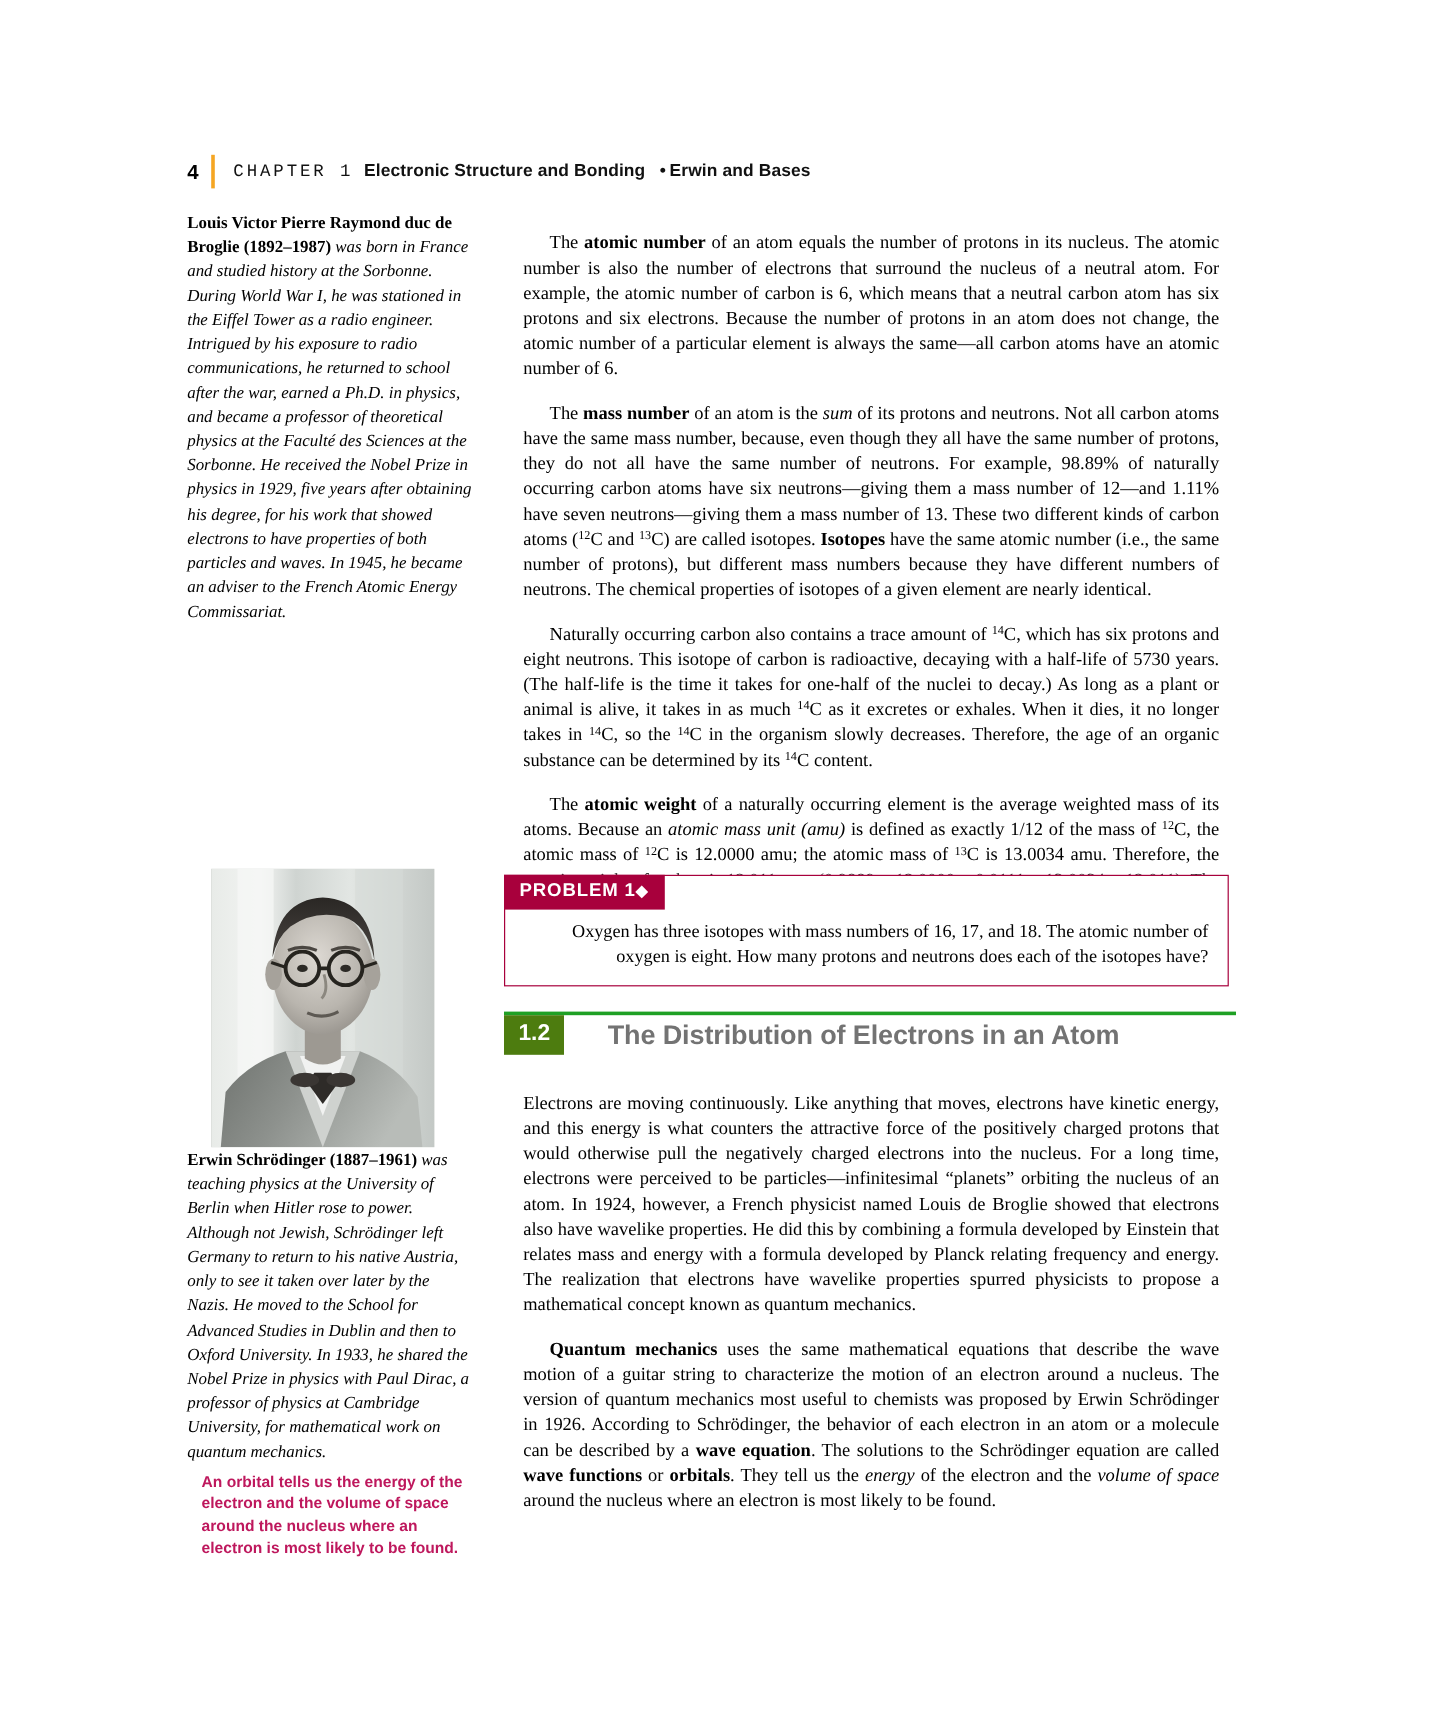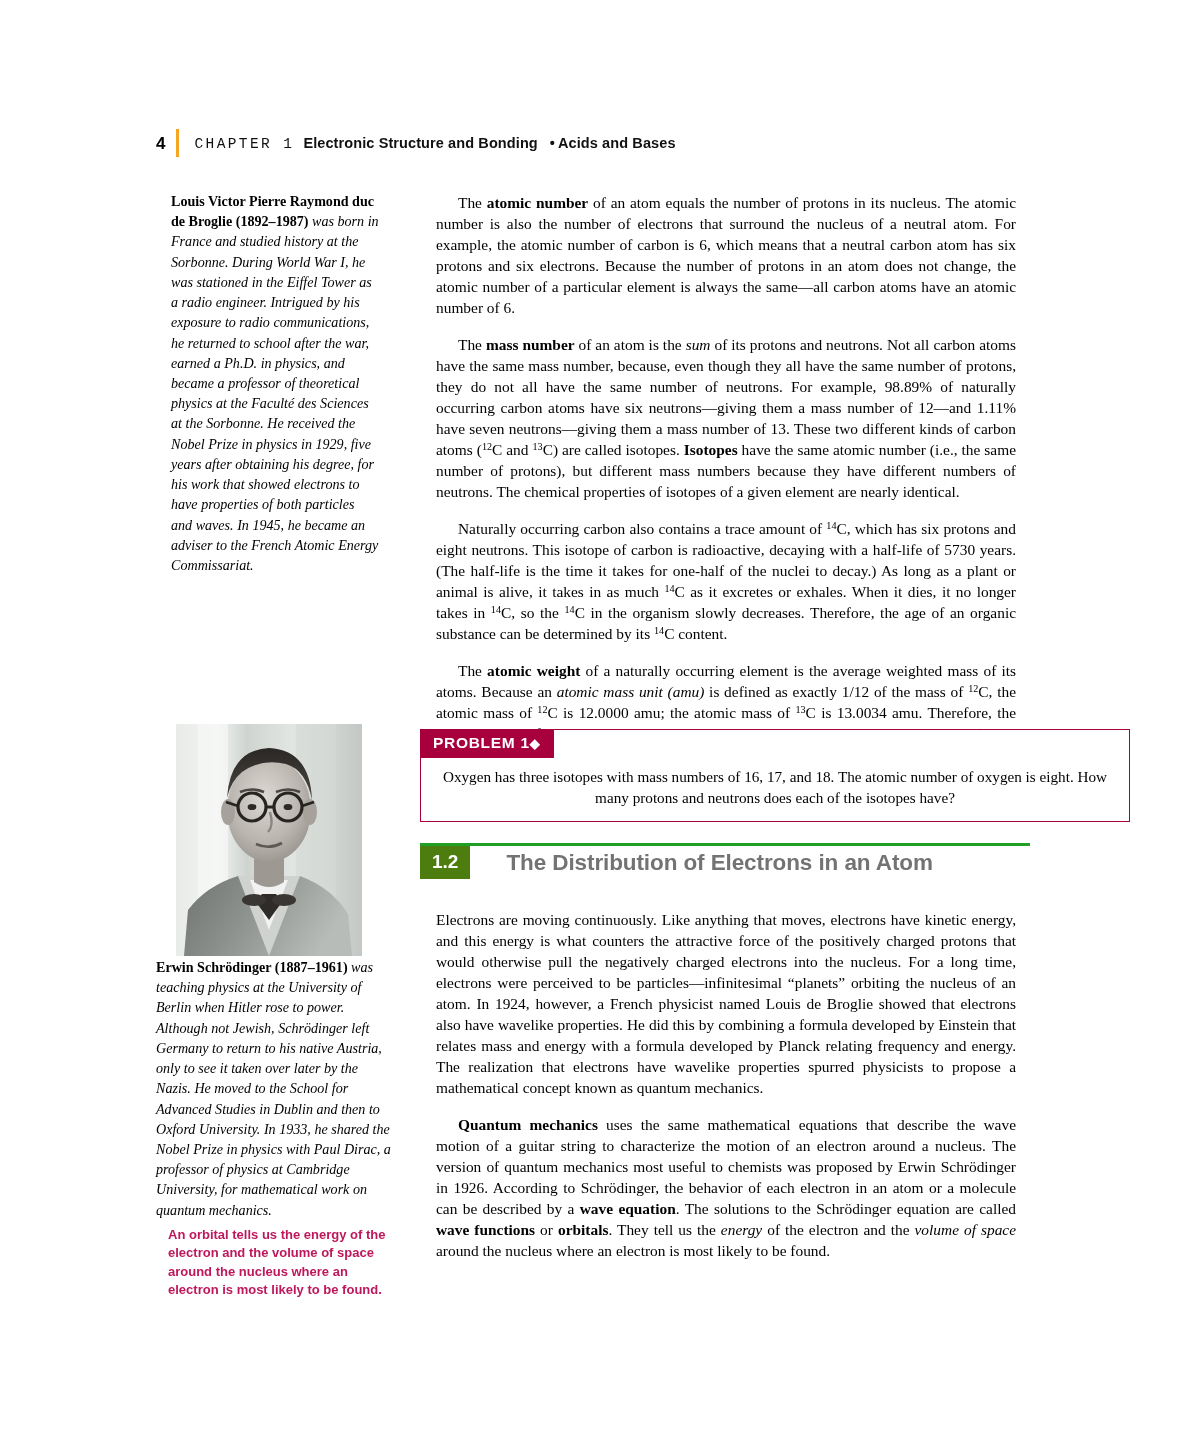--- a/index.html
+++ b/index.html
@@ -81,21 +81,21 @@
   .bio {
     font-size: 14.1px;
     line-height: 1.435;
     font-style: italic;
     text-align: left;
   }
   .bio .who {
     font-style: normal;
     font-weight: bold;
   }
-  .bio-broglie { margin: 15px; }
+  .bio-broglie { margin: 0; }
 
   .portrait {
     position: absolute;
     left: 176px;
     top: 724px;
     width: 186px;
     height: 232px;
     overflow: hidden;
     background: #c9cdc9;
   }
@@ -139,42 +139,42 @@
   p.body.noindent { text-indent: 0; }
   p.body b { font-weight: bold; }
   p.body i { font-style: italic; }
   sup { font-size: 0.66em; vertical-align: 0.48em; line-height: 0; }
 
   
   .problem-box {
     position: absolute;
     left: 420px;
     top: 729px;
-    width: 710px;
+    width: 604px;
     border: 1.5px solid #A8003C;
     box-sizing: border-box;
     background: #ffffff;
   }
   .problem-tab {
     display: inline-block;
     background: #A8003C;
     color: #ffffff;
     font-family: "Liberation Sans", sans-serif;
     font-weight: bold;
     font-size: 15.5px;
     letter-spacing: 0.7px;
     padding: 5px 14px 6px 13px;
     margin: -1px 0 0 -1px;
   }
   .problem-tab .dia { font-size: 13px; }
   .problem-body {
     font-size: 15.2px;
     line-height: 1.36;
     padding: 9px 16px 13px 16px;
-    text-align: center;
+    text-align: right;
   }
 
   
   .section-head {
     position: absolute;
     left: 420px;
     top: 843px;
     width: 610px;
   }
   .section-rule {
@@ -217,21 +217,21 @@
 </style>
 </head>
 <body>
 
 <div class="page">
 
   <div class="running-head">
     <span class="folio">4</span>
     <span class="folio-rule"></span>
     <span class="running-head-text">
-      <span class="chap">CHAPTER 1</span><span class="chap-title">Electronic Structure and Bonding</span><span class="bullet chap-title">•</span><span class="chap-title" style="margin-left:0">Acids and Bases</span>
+      <span class="chap">CHAPTER 1</span><span class="chap-title">Electronic Structure and Bonding</span><span class="bullet chap-title">•</span><span class="chap-title" style="margin-left:0">Erwin and Bases</span>
     </span>
   </div>
 
   <div class="sidebar">
     <p class="bio bio-broglie"><span class="who">Louis Victor Pierre Raymond duc de Broglie (1892–1987)</span><span> was born in France and studied history at the Sorbonne. During World War I, he was stationed in the Eiffel Tower as a radio engineer. Intrigued by his exposure to radio communications, he returned to school after the war, earned a Ph.D. in physics, and became a professor of theoretical physics at the Faculté des Sciences at the Sorbonne. He received the Nobel Prize in physics in 1929, five years after obtaining his degree, for his work that showed electrons to have properties of both particles and waves. In 1945, he became an adviser to the French Atomic Energy Commissariat.</span></p>
   </div>
 
   <div class="portrait">
     <svg width="186" height="232" viewBox="0 0 186 232">
       <defs>

